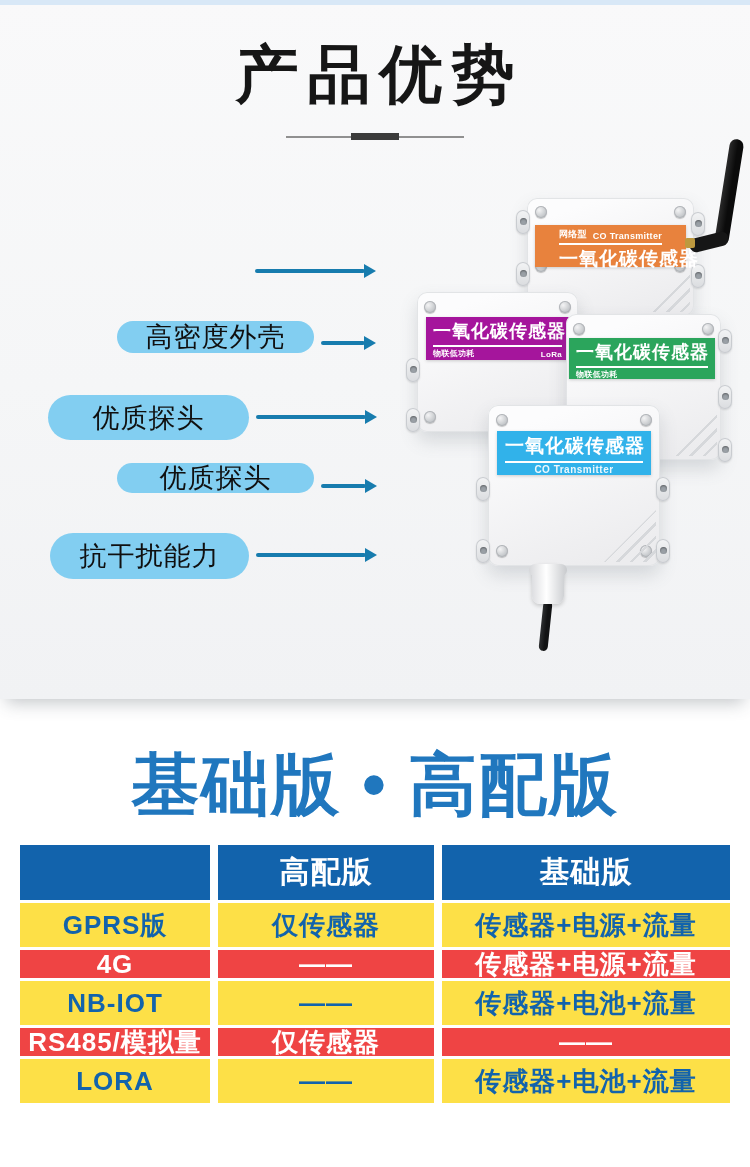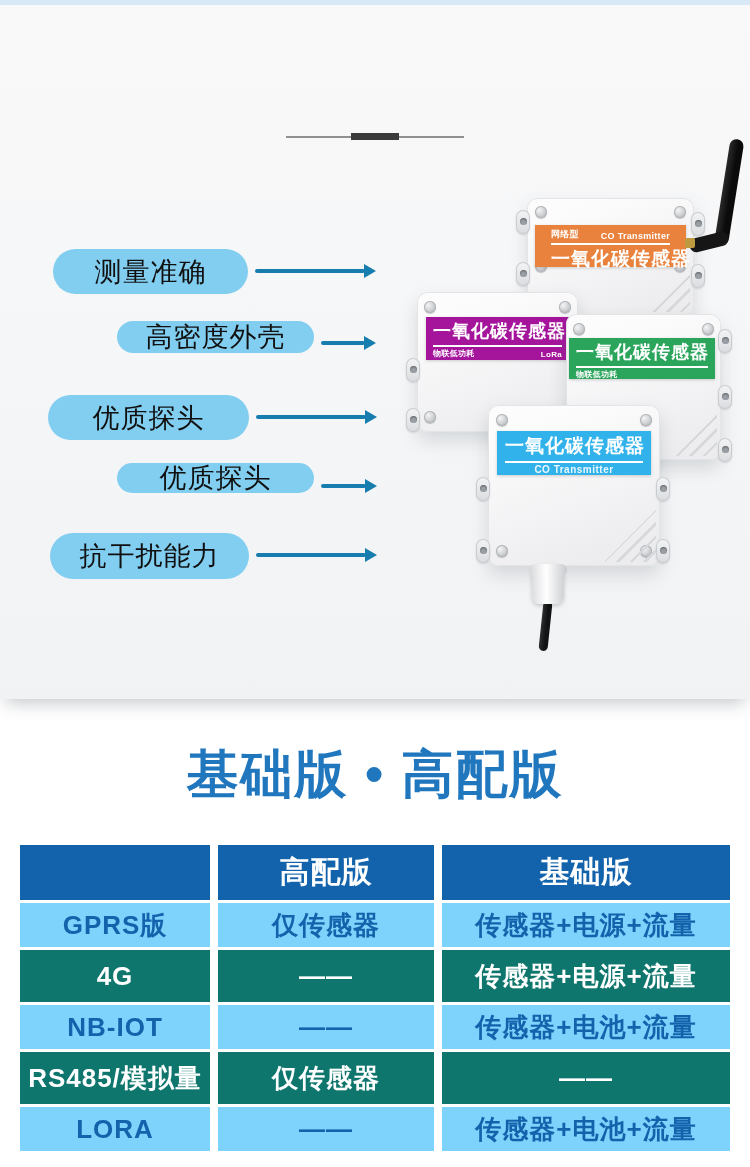--- a/index.html
+++ b/index.html
@@ -56,21 +56,21 @@
   }
   .ear::after{
     content:"";position:absolute;left:3.5px;top:8px;width:7px;height:7px;border-radius:50%;
     background:#9aa0a6;box-shadow:inset 0 1px 2px rgba(0,0,0,.4);
   }
   .vents{
     position:absolute;right:4px;bottom:4px;
     background:repeating-linear-gradient(135deg,rgba(200,203,207,0) 0 7px,#d6d8db 7px 9.5px);
     clip-path:polygon(100% 0,100% 100%,0 100%);border-bottom-right-radius:9px;
   }
-  .dev-label{position:absolute;color:#ffffff;box-sizing:border-box;padding:3px 16px;box-shadow:0 1px 3px rgba(0,0,0,.18);}
+  .dev-label{position:absolute;color:#ffffff;box-sizing:border-box;padding:3px 24px;box-shadow:0 1px 3px rgba(0,0,0,.18);}
   .dev-label .tag-row{
     display:flex;justify-content:space-between;align-items:flex-end;
     font-size:9px;font-weight:700;letter-spacing:.3px;
   }
   .dev-label .rule{height:0;border-bottom:2px solid #ffffff;margin:2px 0 1px;}
   .dev-label .main{font-weight:700;text-align:center;letter-spacing:1px;white-space:nowrap;}
   
   .ant-rod{
     position:absolute;left:714px;top:138px;width:14px;height:106px;z-index:3;
     background:linear-gradient(90deg,#2a2a2a,#0b0b0b 60%);border-radius:8px;
@@ -91,47 +91,47 @@
     content:"";position:absolute;left:-3px;right:-3px;top:0;height:12px;border-radius:6px;
     background:linear-gradient(90deg,#d6d7da,#ffffff 45%,#c8cacd);
   }
   .cable{
     position:absolute;left:541px;top:601px;width:9px;height:50px;z-index:5;
     background:linear-gradient(90deg,#2e3032,#121314 60%);border-radius:5px;transform:rotate(6deg);
   }
   
   .versions-heading{
     position:absolute;left:0;top:740px;width:750px;z-index:2;
-    text-align:center;font-size:52px;font-weight:700;color:#2077be;letter-spacing:2px;white-space:nowrap;
+    text-align:center;font-size:68px;font-weight:700;color:#2077be;letter-spacing:2px;white-space:nowrap;
   }
   
   .spec-table{
     position:absolute;left:20px;top:845px;width:710px;z-index:2;
     display:grid;grid-template-columns:190px 216px 288px;column-gap:8px;row-gap:3px;
   }
   .cell{
     display:flex;align-items:center;justify-content:center;
     font-weight:700;letter-spacing:1px;white-space:nowrap;
   }
   .cell.head{height:55px;background:#1263ac;color:#ffffff;font-size:30px;}
-  .cell.dark{height:52px;background:#0f766e;color:#ffffff;font-size:26px;}
-  .cell.light{height:44px;background:#7dd3fc;color:#1263ac;font-size:26px;}
+  .cell.dark{height:28px;background:#ef4444;color:#ffffff;font-size:26px;}
+  .cell.light{height:44px;background:#fde047;color:#1263ac;font-size:26px;}
 </style>
 </head>
 <body>
 
 <div id="root">
 
   <div class="stage"></div>
   <div class="top-strip"></div>
 
+  <div class="hero-title">产品优势</div>
   <div class="hero-divider"></div>
   <div class="hero-divider-bold"></div>
 
-  <div class="pill" style="left:53px;top:249px;width:195px;height:45px;">测量准确</div>
   <div class="arrow" style="left:255px;top:269px;width:110px;"></div>
 
   <div class="pill" style="left:117px;top:321px;width:197px;height:32px;">高密度外壳</div>
   <div class="arrow" style="left:321px;top:341px;width:44px;"></div>
 
   <div class="pill" style="left:48px;top:395px;width:201px;height:45px;">优质探头</div>
   <div class="arrow" style="left:256px;top:415px;width:110px;"></div>
 
   <div class="pill" style="left:117px;top:463px;width:197px;height:30px;">优质探头</div>
   <div class="arrow" style="left:321px;top:484px;width:45px;"></div>

